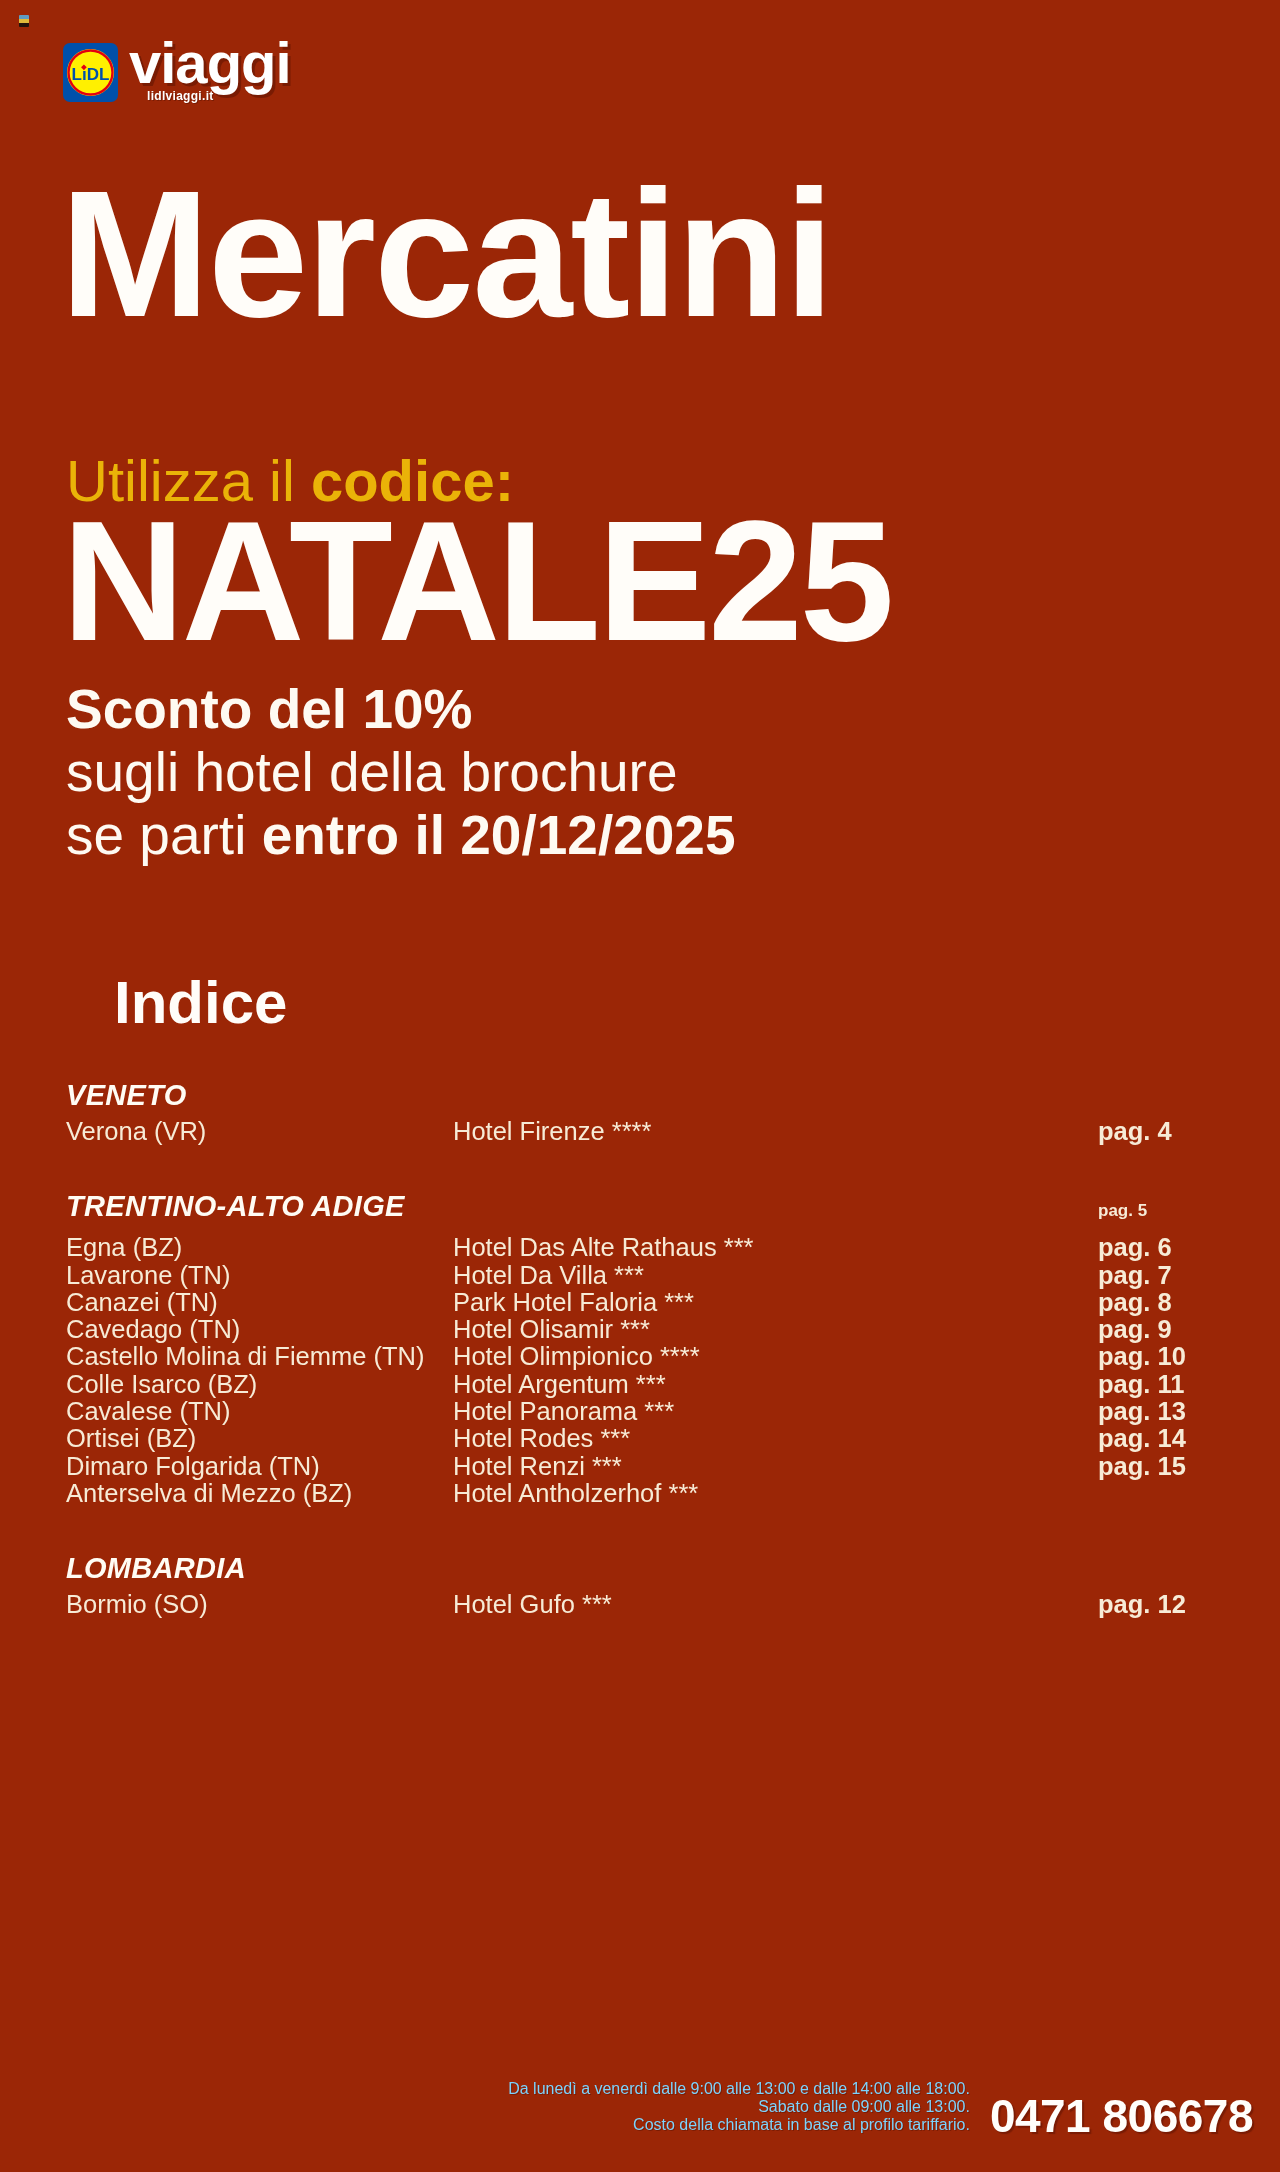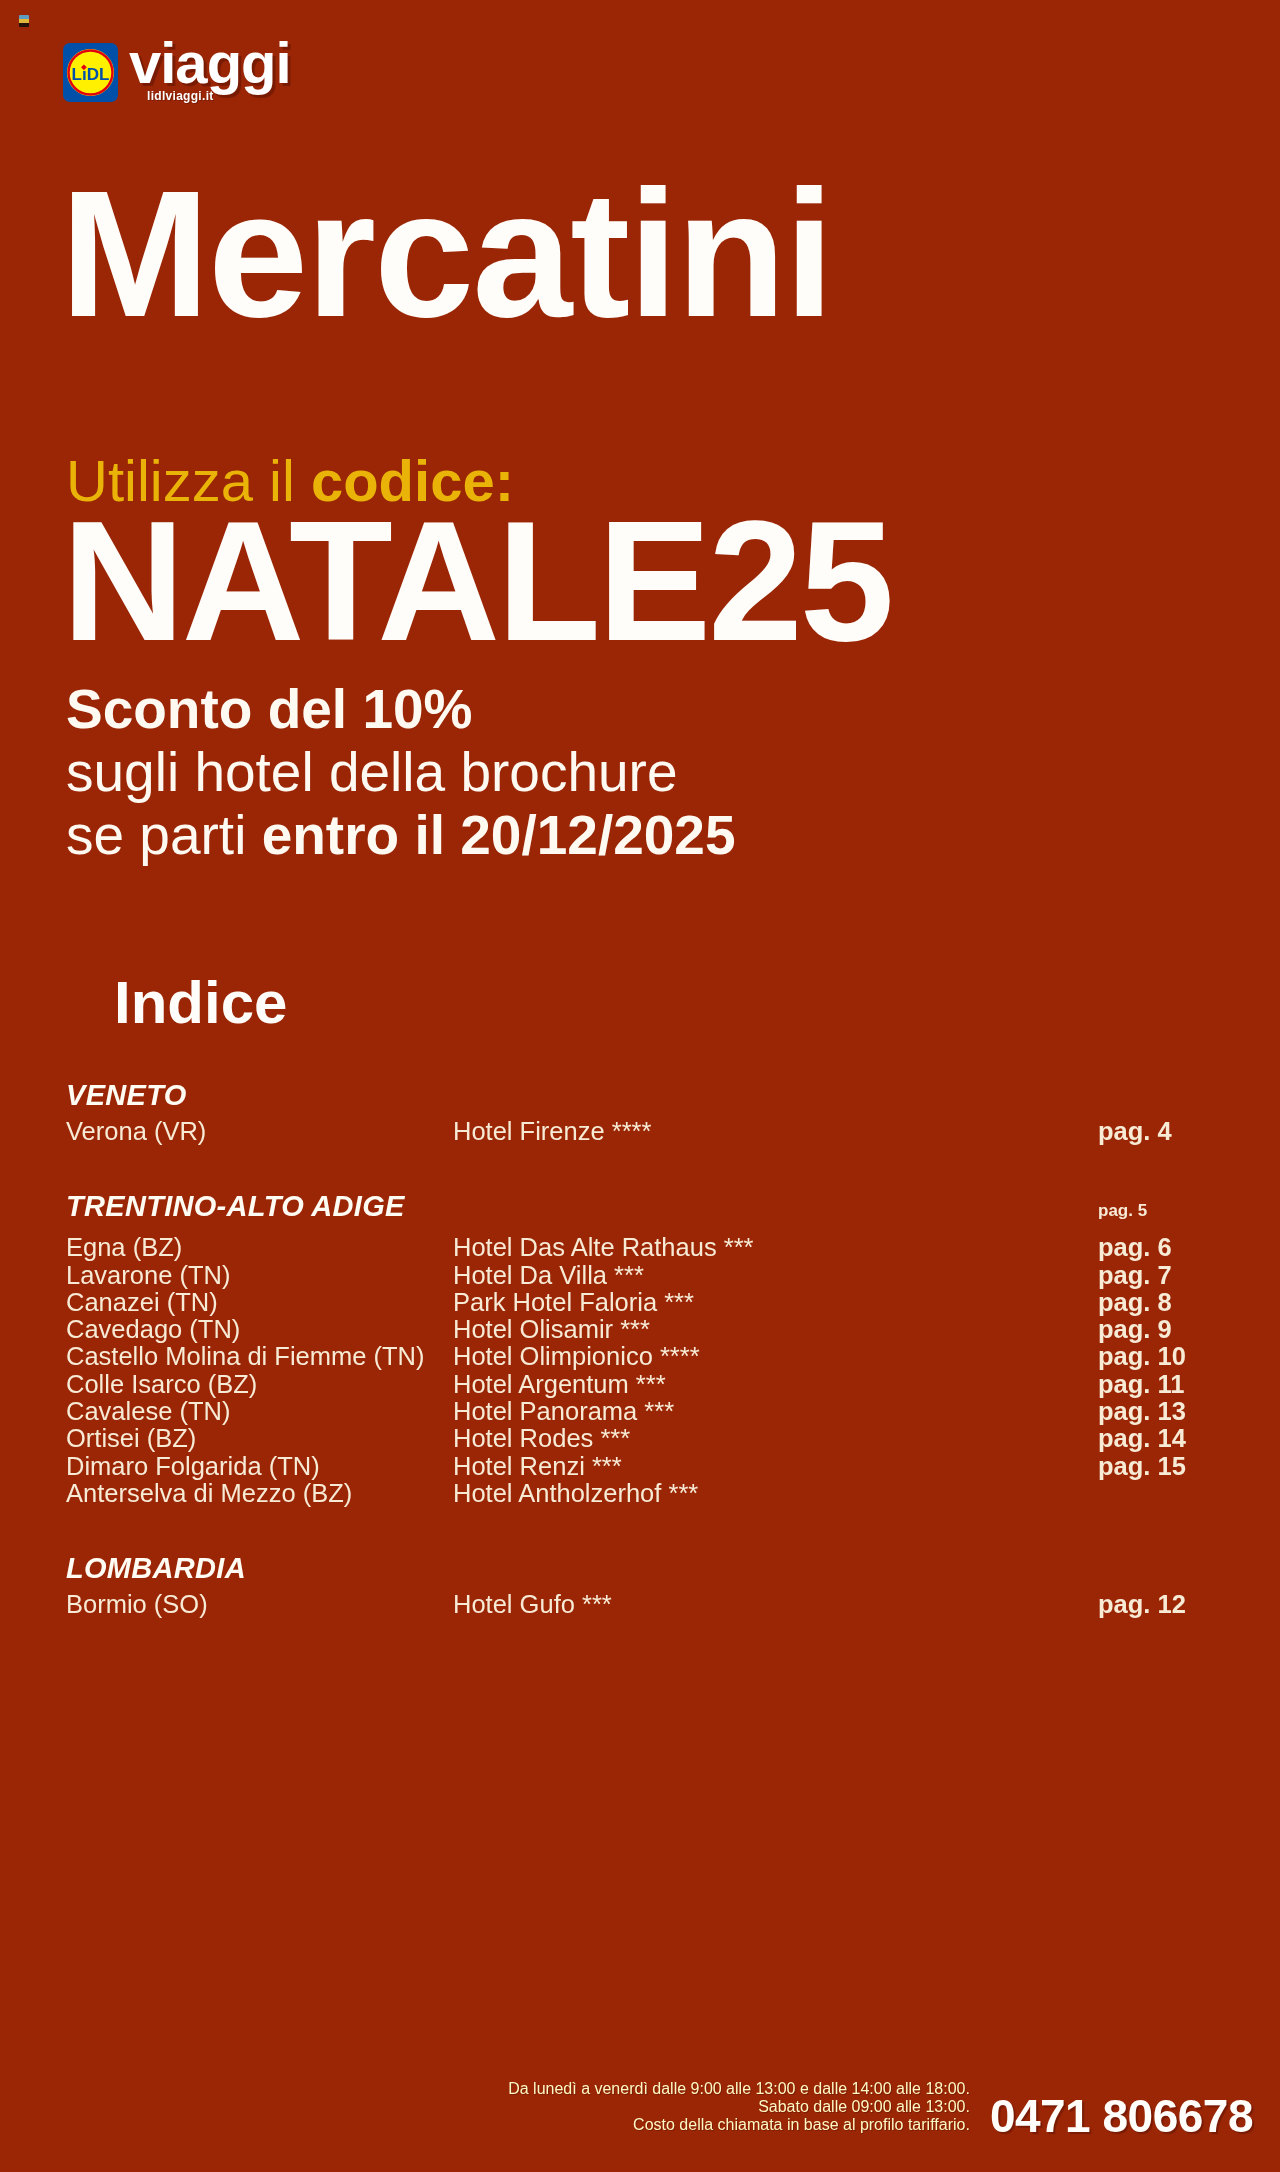--- a/index.html
+++ b/index.html
@@ -75,21 +75,21 @@
   .cell-page{font-weight:bold;}
   .region-row .cell-page{font-size:17px;color:#F7EBD6;font-weight:bold;font-style:normal;}
 
   
   #footer{
     position:absolute;left:0;right:0;top:2080px;
     display:flex;justify-content:flex-end;align-items:flex-end;
     gap:20px;padding-right:27px;
   }
   #footer-hours{
-    text-align:right;font-size:16px;line-height:18px;color:#fef9c3;
+    text-align:right;font-size:16px;line-height:18px;color:#7dd3fc;
     text-shadow:1px 1px 0 rgba(60,10,0,.35);
   }
   #footer-phone{
     font-size:46px;font-weight:bold;line-height:40px;color:#FFFEFB;
     letter-spacing:-.5px;margin-bottom:-2px;white-space:nowrap;
     text-shadow:2px 2px 1px rgba(60,10,0,.35);
   }
 </style>
 </head>
 <body>

